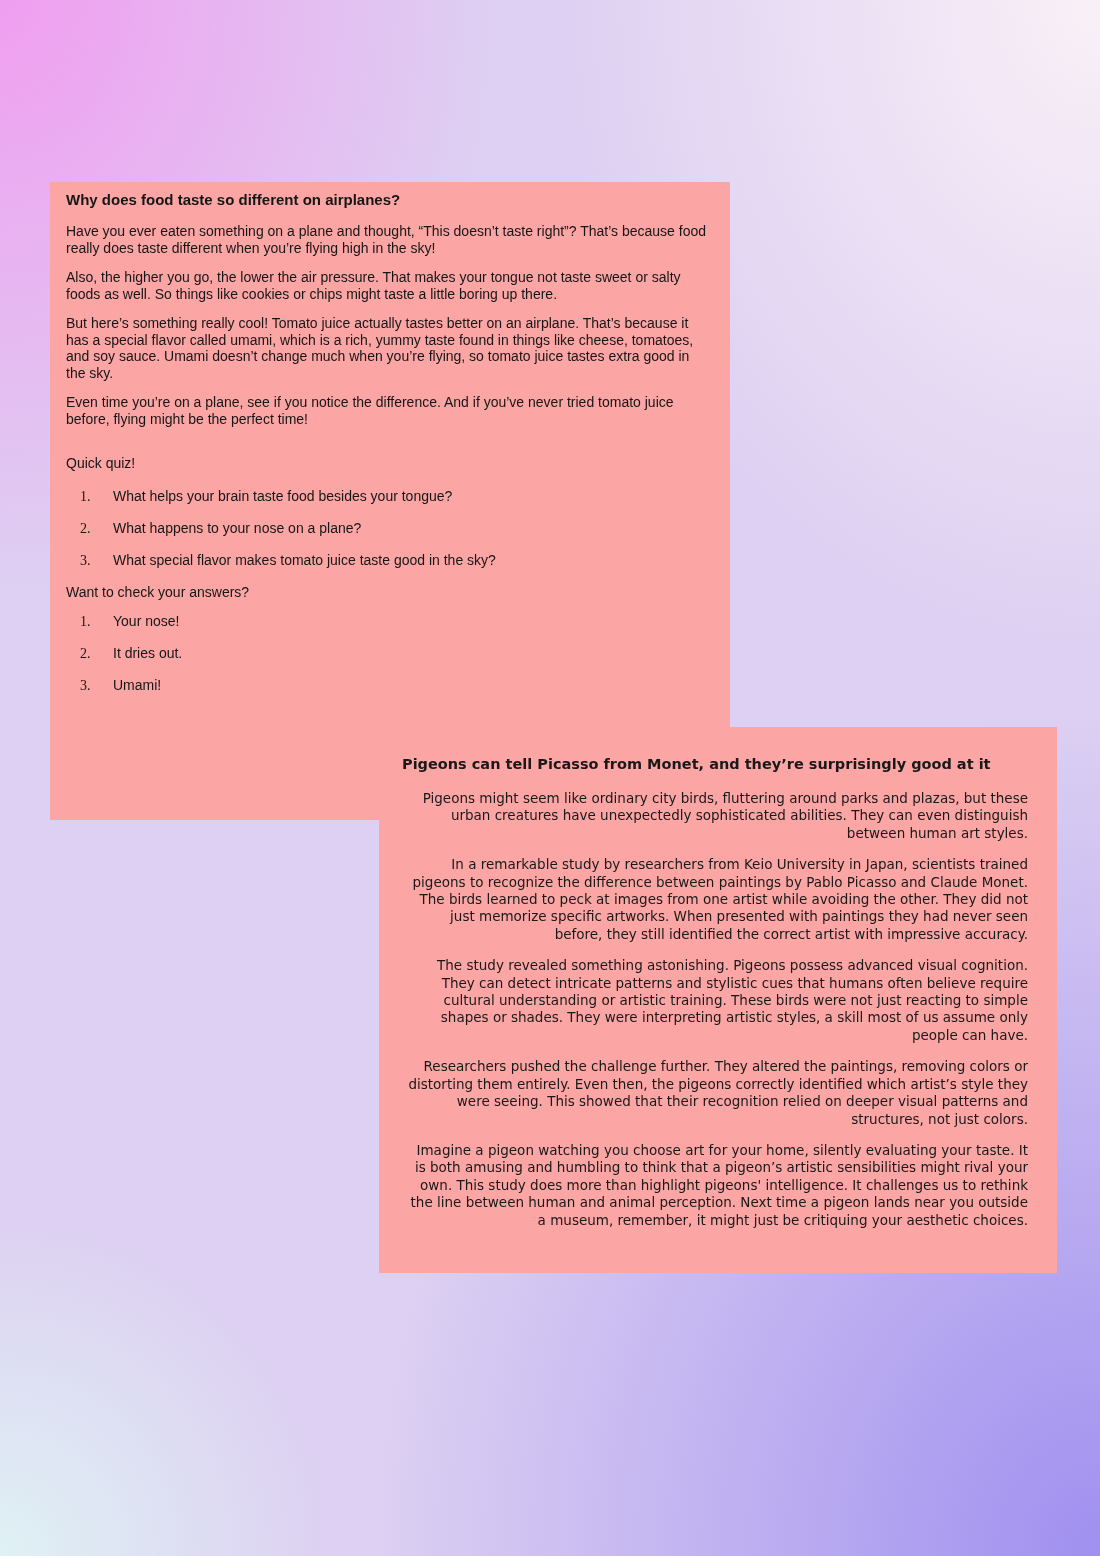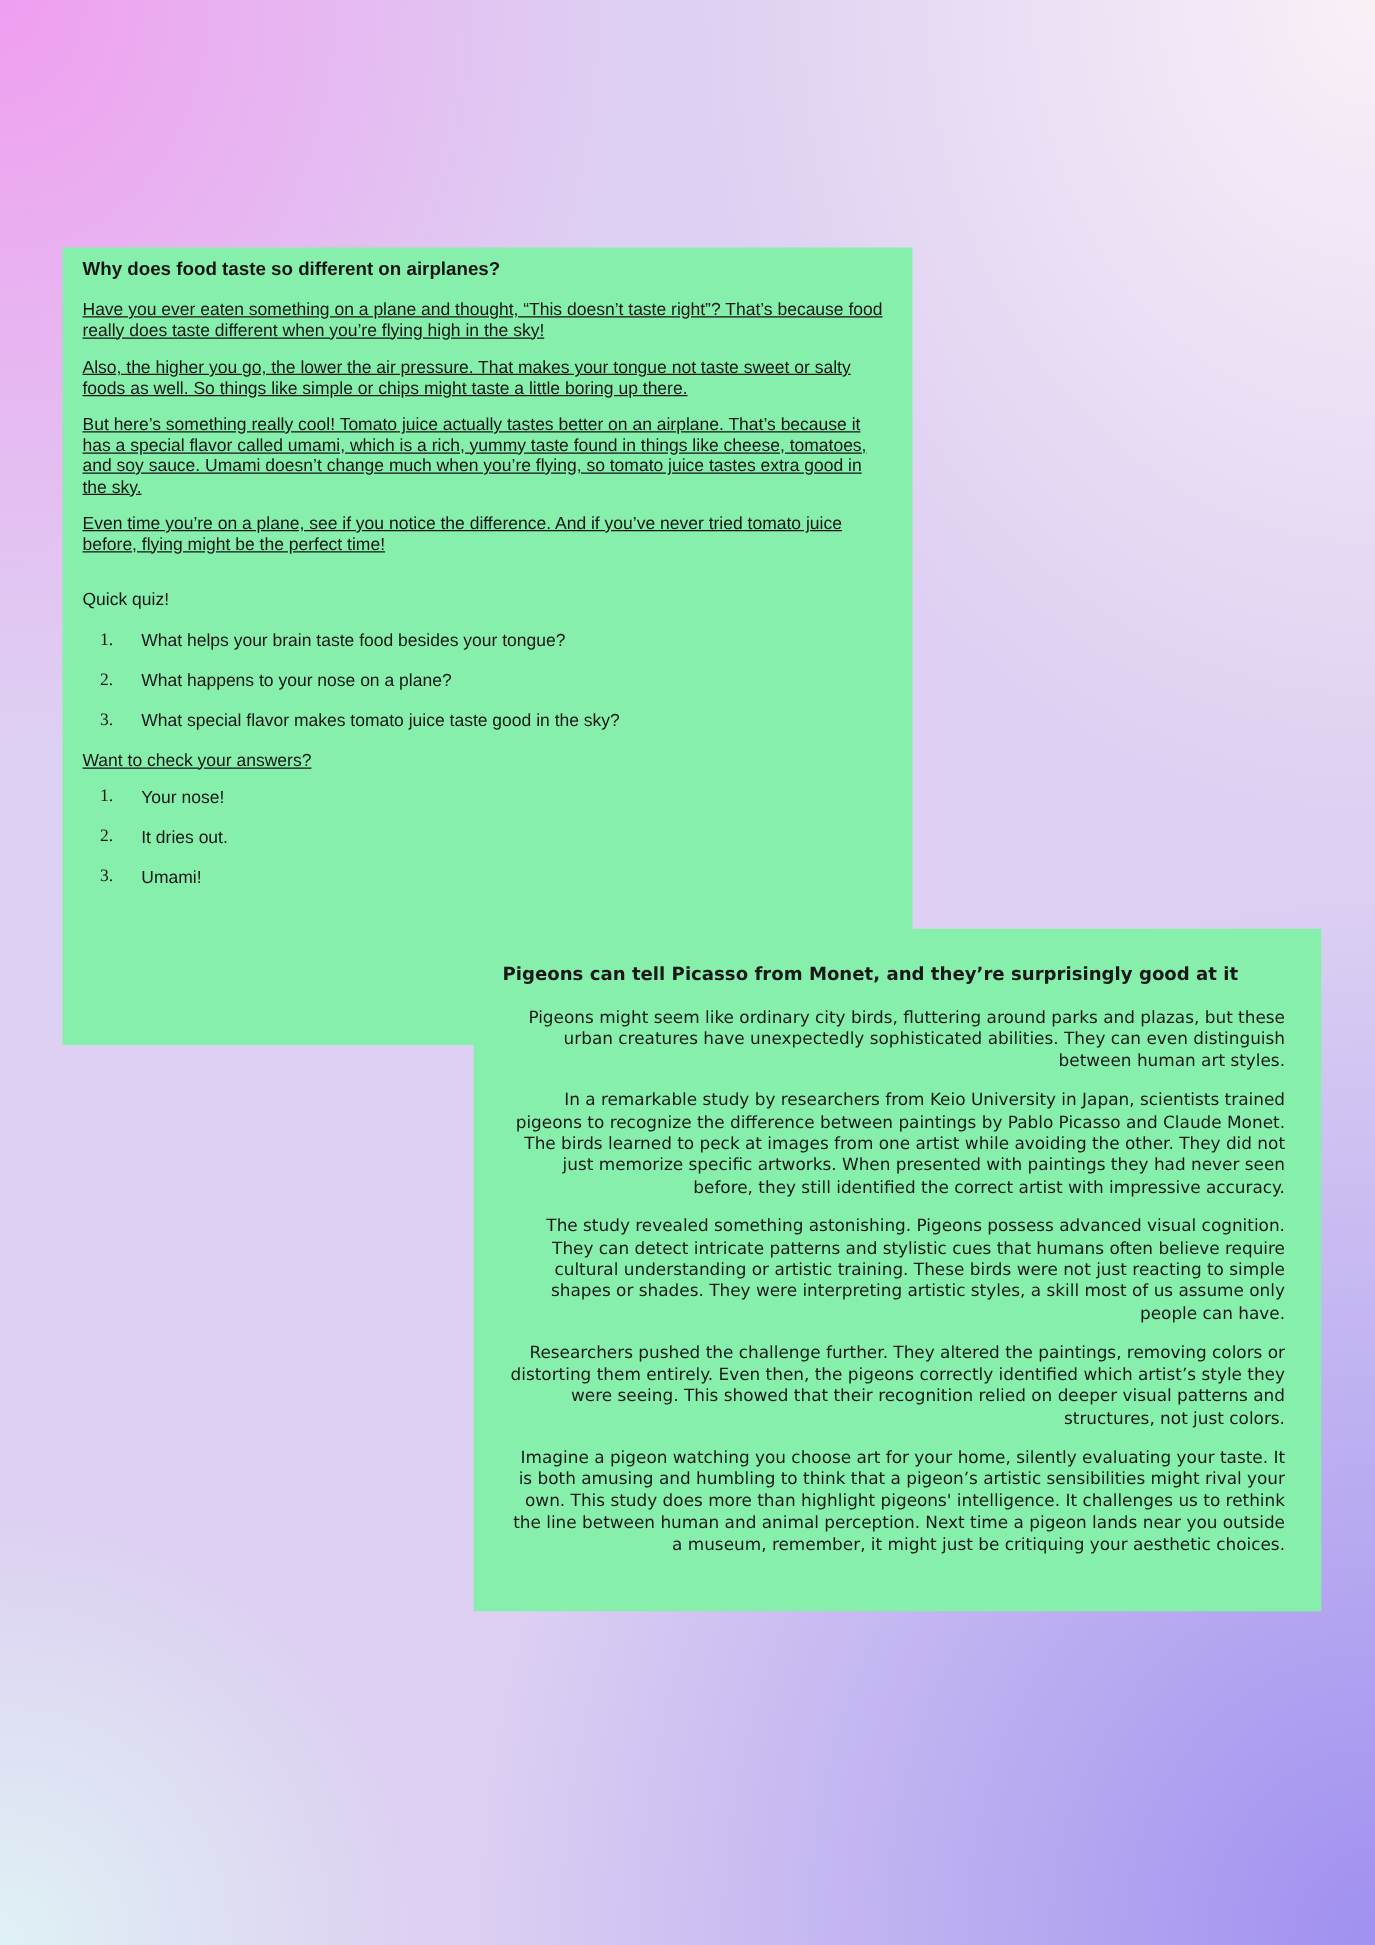--- a/index.html
+++ b/index.html
@@ -10,40 +10,39 @@
     background-color: #ddd0f2;
     background-image:
       radial-gradient(ellipse 65% 55% at 0% 0%,   rgba(240,158,240,1) 0%, rgba(240,158,240,0) 70%),
       radial-gradient(ellipse 55% 40% at 0% 100%, rgba(223,243,244,0.95) 0%, rgba(223,243,244,0) 55%),
       radial-gradient(ellipse 85% 70% at 100% 100%, rgba(160,144,240,1) 0%, rgba(160,144,240,0) 78%),
       radial-gradient(ellipse 70% 60% at 100% 0%, rgba(249,240,247,1) 0%, rgba(249,240,247,0) 70%);
     overflow: hidden;
   }
   .card {
     position: absolute;
-    background: #86efac;
+    background: #fca5a5;
     color: #161616;
     overflow: hidden;
-    margin-top: 16px;
   }
   
   .card-airplane {
     left: 50px; top: 182px;
     width: 680px; height: 638px;
     padding: 9px 20px 20px 16px;
     font-size: 14px;
     line-height: 16.5px;
   }
   .card-airplane h1 {
     font-size: 15px;
     line-height: 18px;
     font-weight: bold;
     margin-bottom: 14px;
   }
-  .card-airplane p { margin-bottom: 13px; text-decoration: underline; }
+  .card-airplane p { margin-bottom: 13px; }
   .quiz-heading {
     font-weight: normal;
     font-size: 14px;
     margin-top: 28px;
     margin-bottom: 16px;
   }
   .num-list { list-style: none; }
   .num-list li {
     position: relative;
     padding-left: 47px;
@@ -74,21 +73,21 @@
     margin-bottom: 17px;
   }
   .card-pigeons p { margin-bottom: 14px; text-align: right; }
 </style>
 </head>
 <body>
 
 <section class="card card-airplane">
   <h1>Why does food taste so different on airplanes?</h1>
   <p>Have you ever eaten something on a plane and thought, “This doesn’t taste right”? That’s because food really does taste different when you’re flying high in the sky!</p>
-  <p>Also, the higher you go, the lower the air pressure. That makes your tongue not taste sweet or salty foods as well. So things like simple or chips might taste a little boring up there.</p>
+  <p>Also, the higher you go, the lower the air pressure. That makes your tongue not taste sweet or salty foods as well. So things like cookies or chips might taste a little boring up there.</p>
   <p>But here’s something really cool! Tomato juice actually tastes better on an airplane. That’s because it has a special flavor called umami, which is a rich, yummy taste found in things like cheese, tomatoes, and soy sauce. Umami doesn’t change much when you’re flying, so tomato juice tastes extra good in the sky.</p>
   <p>Even time you’re on a plane, see if you notice the difference. And if you’ve never tried tomato juice before, flying might be the perfect time!</p>
 
   <div class="quiz-heading">Quick quiz!</div>
 
   <ol class="num-list">
     <li>
       <span class="num">1.</span>
       <span>What helps your brain taste food besides your tongue?</span>
     </li>

